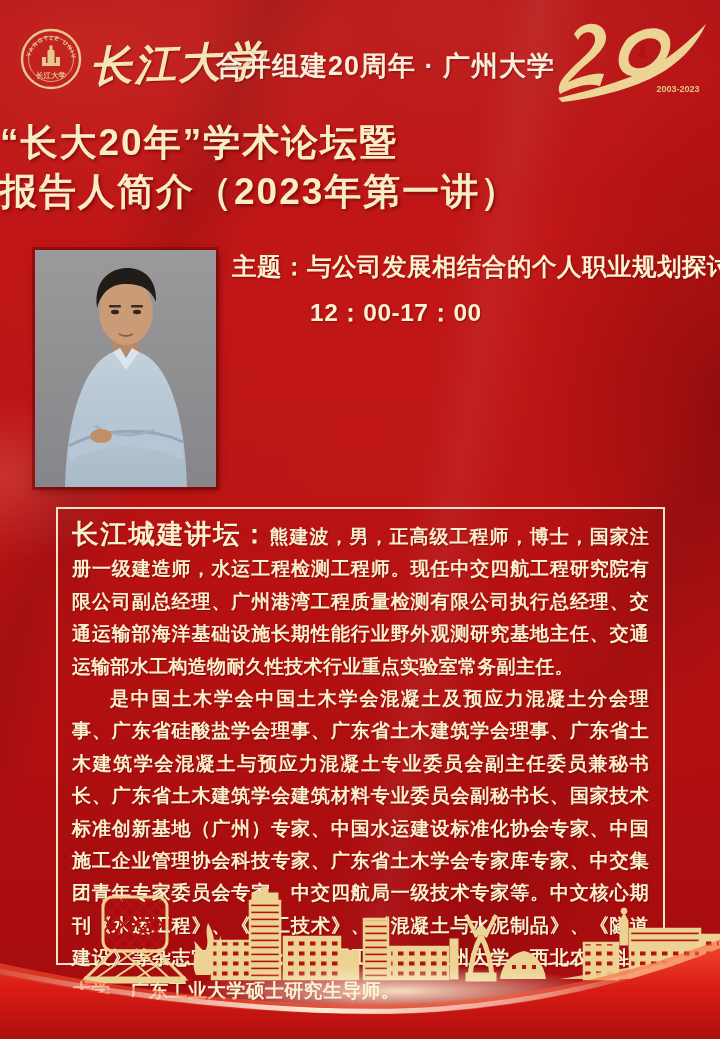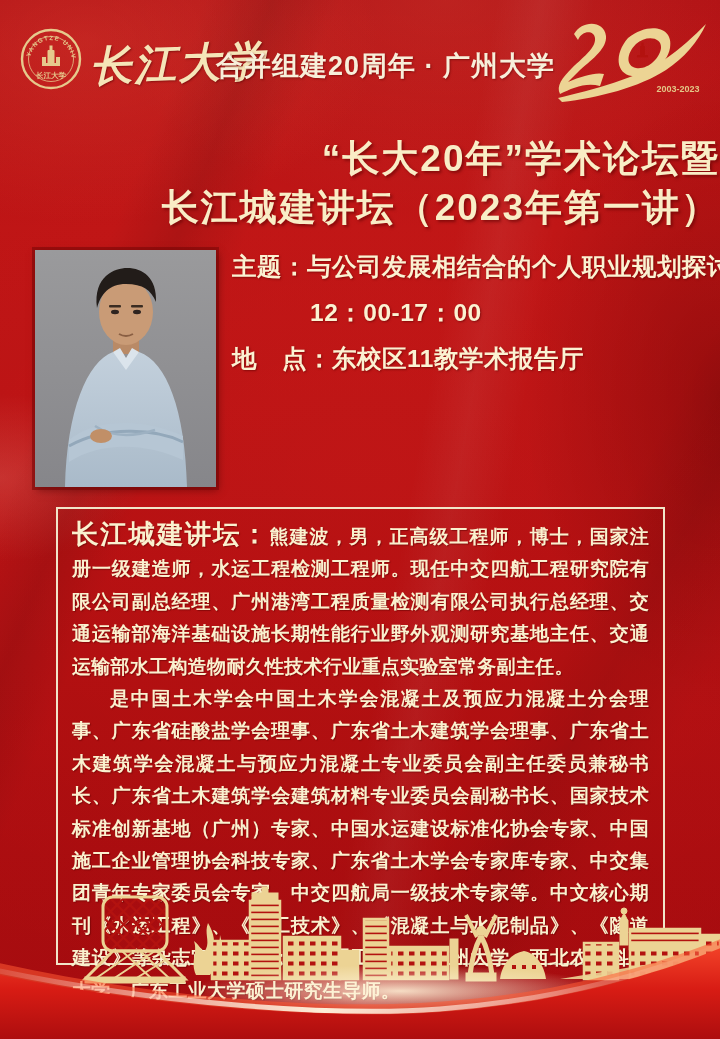--- a/index.html
+++ b/index.html
@@ -34,21 +34,21 @@
     font-style:italic; font-weight:bold; font-size:42px; color:#f5e5b8;
     transform:rotate(-2deg); letter-spacing:2px; text-shadow:1px 1px 2px rgba(80,0,0,.5);
   }
   .hdr-sub{
     position:absolute; left:216px; top:48px; font-size:27px; font-weight:bold;
     color:#f7efda; letter-spacing:1px; text-shadow:1px 1px 2px rgba(90,0,0,.5);
   }
   .logo20{ position:absolute; right:8px; top:12px; width:160px; height:100px; }
 
   
-  .title{ position:absolute; left:0; top:118px; width:100%; text-align:right;margin-top:16px; }
+  .title{ position:absolute; left:0; top:118px; width:100%; text-align:left; }
   .title .t{
     font-size:37px; font-weight:800; color:#f9edc6; letter-spacing:2px;
     line-height:49px; text-shadow:2px 2px 3px rgba(90,0,0,.55);
   }
 
   
   .photo{
     position:absolute; left:35px; top:250px; width:181px; height:237px;
     box-shadow:0 0 0 3px rgba(120,5,5,.55), 2px 3px 8px rgba(60,0,0,.5);
   }
@@ -117,21 +117,21 @@
         <rect x="85" y="43" width="11" height="2.4"></rect>
         <rect x="89.4" y="30.5" width="2.2" height="3.5"></rect>
       </g>
       <text x="92" y="44.5" font-size="4" fill="#b3120f" text-anchor="start" font-weight="bold" display="none">长江大学</text>
       <text x="126" y="80" font-size="9" fill="#e3c787" font-weight="bold" text-anchor="middle">2003-2023</text>
     </svg>
   </div>
 
   <div class="title">
     <div class="t">“长大20年”学术论坛暨</div>
-    <div class="t">长江城建讲坛（2023年第一讲）</div>
+    <div class="t">报告人简介（2023年第一讲）</div>
   </div>
 
   <svg class="photo" viewBox="0 0 181 237">
     <defs>
       <linearGradient id="phbg" x1="0" y1="0" x2="0" y2="1">
         <stop offset="0" stop-color="#9a9a9c"></stop>
           <stop offset="1" stop-color="#86868a"></stop>
       </linearGradient>
       <linearGradient id="shirt" x1="0" y1="0" x2="0" y2="1">
         <stop offset="0" stop-color="#c3d0dc"></stop>
@@ -159,21 +159,20 @@
     <path d="M34 190 C60 168 110 168 148 186 L148 210 C110 192 64 192 34 212 Z" fill="#b6c6d4"></path>
     <path d="M34 196 C70 176 120 178 148 192" stroke="#93a8ba" stroke-width="3" fill="none"></path>
     <path d="M60 176 C75 186 95 188 120 180" stroke="#9db1c2" stroke-width="2.5" fill="none"></path>
 
     <ellipse cx="66" cy="186" rx="11" ry="7" fill="#c18f67"></ellipse>
   </svg>
 
   <div class="info">
     <div class="row">主题：与公司发展相结合的个人职业规划探讨</div>
     <div class="row indent">12：00-17：00</div>
-    <div class="row">地　点：东校区11教学术报告厅</div>
   </div>
 
   <div class="bio">
     <p><span class="lead">长江城建讲坛：</span><span>熊建波，男，正高级工程师，博士，国家注册一级建造师，水运工程检测工程师。现任中交四航工程研究院有限公司副总经理、广州港湾工程质量检测有限公司执行总经理、交通运输部海洋基础设施长期性能行业野外观测研究基地主任、交通运输部水工构造物耐久性技术行业重点实验室常务副主任。</span></p>
     <p class="p2">是中国土木学会中国土木学会混凝土及预应力混凝土分会理事、广东省硅酸盐学会理事、广东省土木建筑学会理事、广东省土木建筑学会混凝土与预应力混凝土专业委员会副主任委员兼秘书长、广东省土木建筑学会建筑材料专业委员会副秘书长、国家技术标准创新基地（广州）专家、中国水运建设标准化协会专家、中国施工企业管理协会科技专家、广东省土木学会专家库专家、中交集团青年专家委员会专家、中交四航局一级技术专家等。中文核心期刊《水运工程》、《施工技术》、《混凝土与水泥制品》、《隧道建设》等杂志审稿专家；华南理工大学、广州大学、西北农林科技大学、广东工业大学硕士研究生导师。</p>
   </div>
 
   <svg class="skyline" viewBox="0 0 720 120">
     <defs>
       <pattern id="lat" width="13" height="13" patternUnits="userSpaceOnUse">

